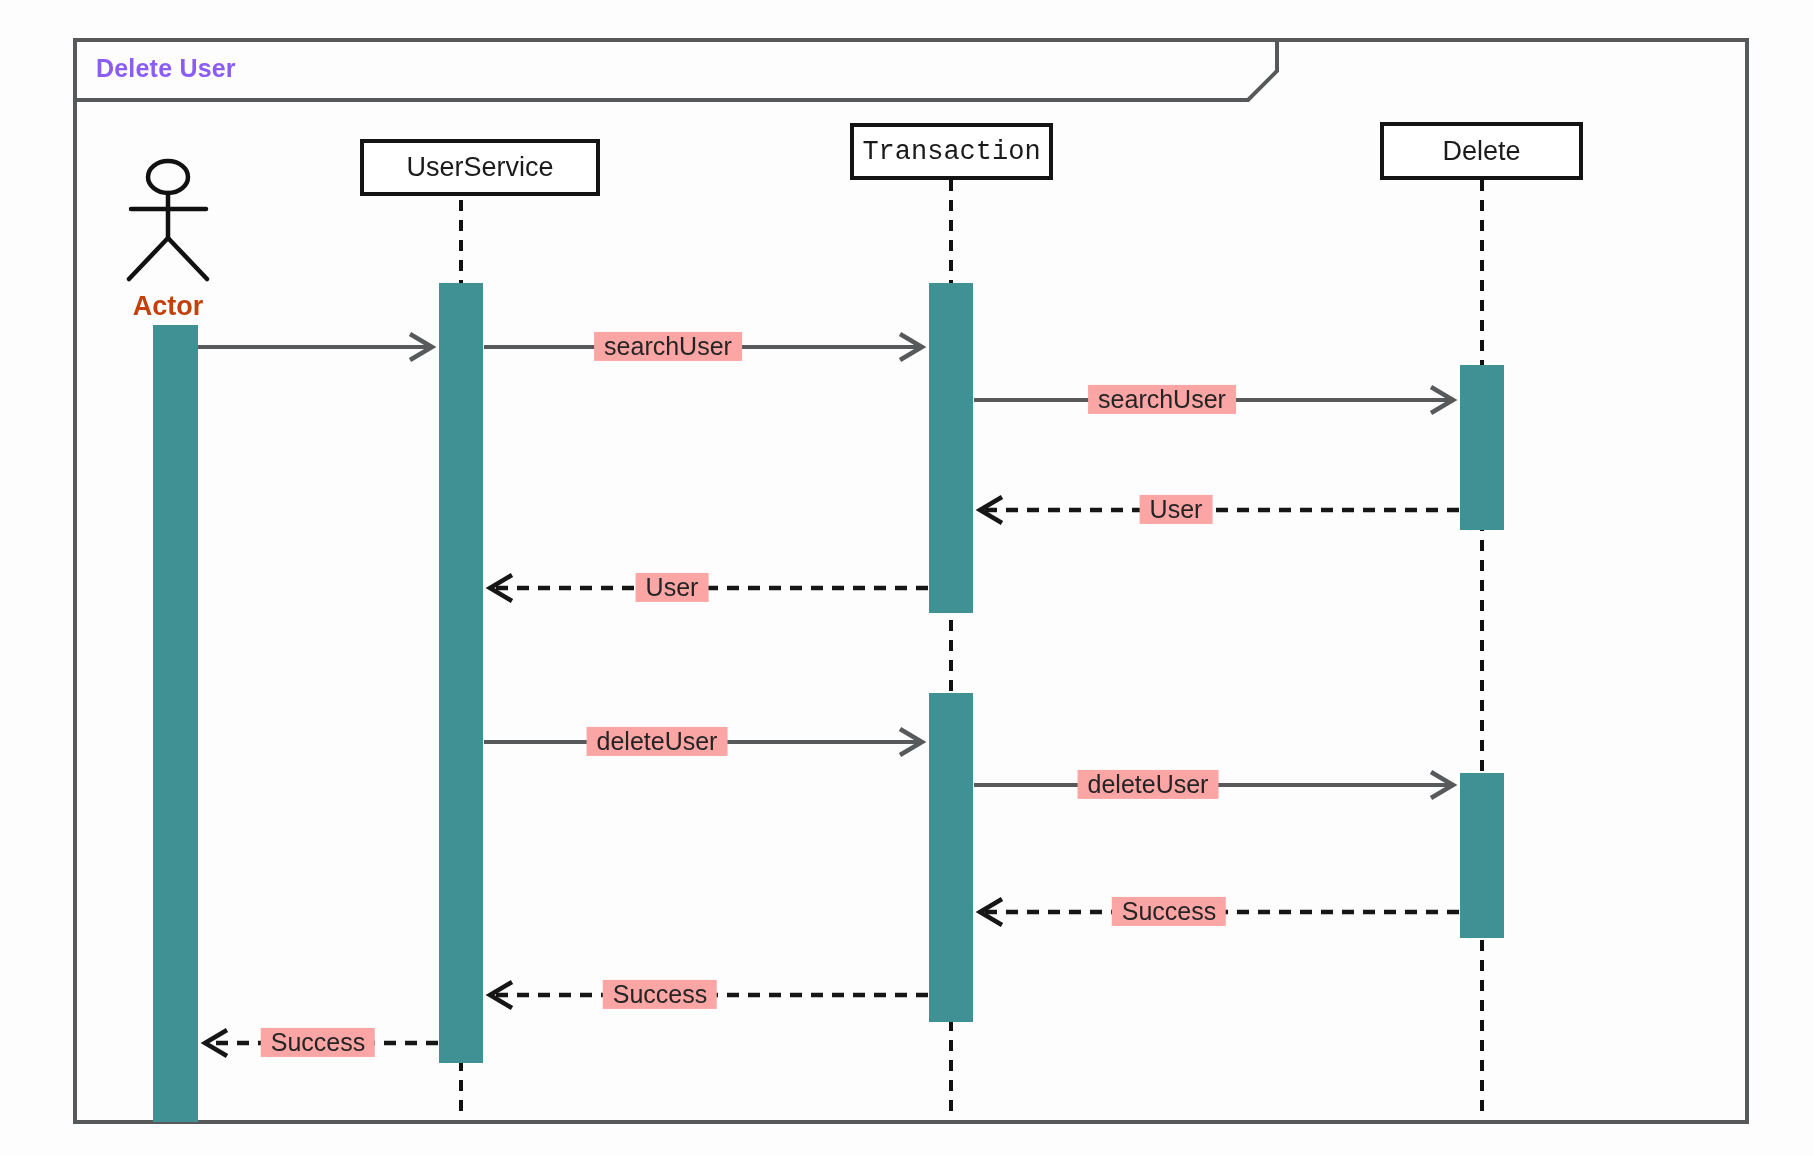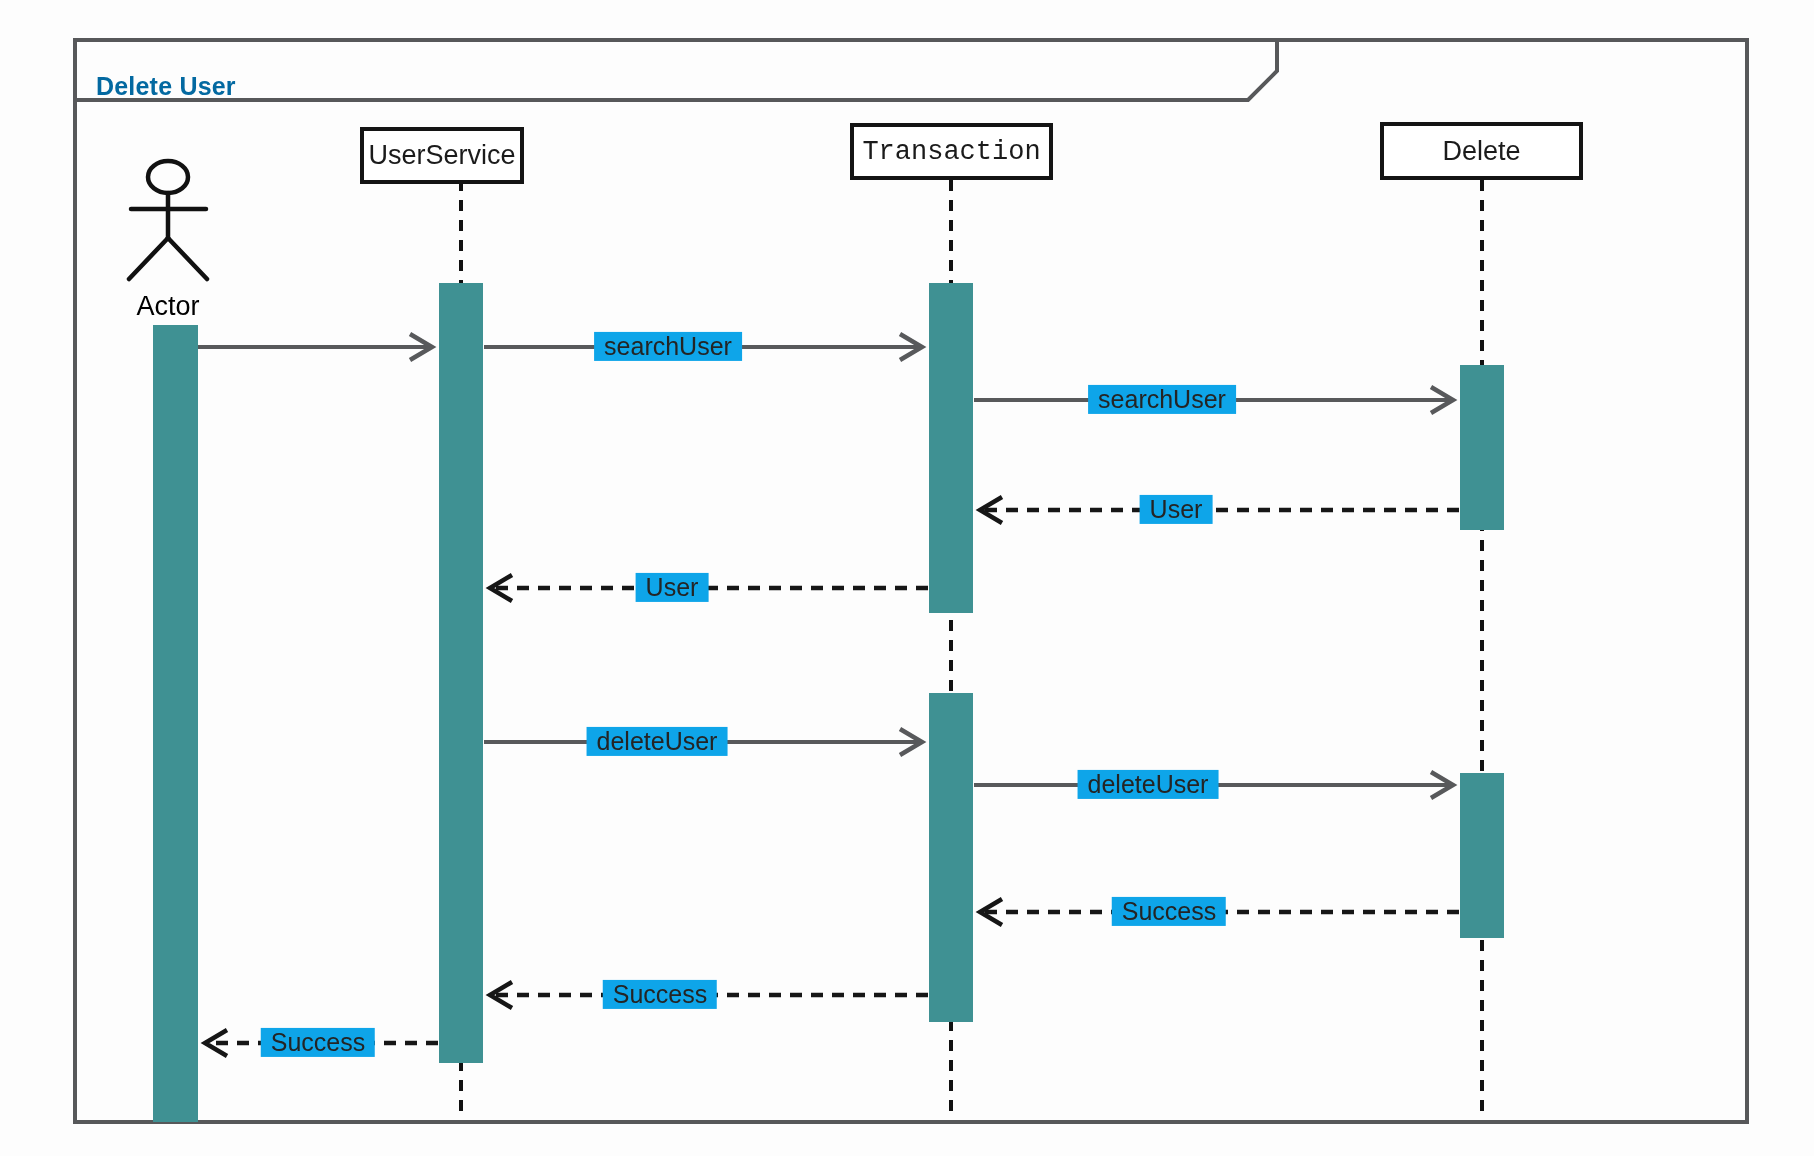--- a/index.html
+++ b/index.html
@@ -2,35 +2,35 @@
 <html><head>
 <meta charset="utf-8">
 <style>
   html,body{margin:0;padding:0;background:#ffffff;}
   .canvas{
     position:relative;width:1814px;height:1156px;background:#fdfdfd;
     font-family:"Liberation Sans",sans-serif;overflow:hidden;
   }
   .layer{position:absolute;left:0;top:0;}
   .frame-title{
-    position:absolute;left:96px;top:88px;transform:translateY(-54%);
-    font-size:25px;font-weight:bold;color:#0369a1;letter-spacing:0.2px;
+    position:absolute;left:96px;top:70px;transform:translateY(-54%);
+    font-size:25px;font-weight:bold;color:#8b5cf6;letter-spacing:0.2px;
   }
   .head-box{
     position:absolute;box-sizing:border-box;border:4px solid #141414;background:#ffffff;
     display:flex;align-items:center;justify-content:center;
     font-size:27px;color:#1b1b1b;
   }
   .actor-label{
     position:absolute;transform:translate(-50%,-50%);
-    font-size:27px;color:#000000;
+    font-size:27px;color:#c2410c;font-weight:bold;
   }
   .msg-label{
     position:absolute;transform:translate(-50%,-52%);
-    font-size:25px;color:#242424;background:#0ea5e9;padding:0 10px;white-space:nowrap;
+    font-size:25px;color:#242424;background:#fca5a5;padding:0 10px;white-space:nowrap;
   }
 </style>
 </head>
 <body>
 
 <div class="canvas">
 
   <svg class="layer" width="1814" height="1156" viewBox="0 0 1814 1156">
     <defs>
       <marker id="arrow-gray" markerUnits="userSpaceOnUse" markerWidth="34" markerHeight="34" refX="26" refY="15" orient="auto">
@@ -72,21 +72,21 @@
 
     <line x1="1459" y1="510" x2="980" y2="510" stroke="#161616" stroke-width="4.5" stroke-dasharray="12 9" marker-end="url(#arrow-black)"></line>
     <line x1="928" y1="588" x2="490" y2="588" stroke="#161616" stroke-width="4.5" stroke-dasharray="12 9" marker-end="url(#arrow-black)"></line>
     <line x1="1459" y1="912" x2="980" y2="912" stroke="#161616" stroke-width="4.5" stroke-dasharray="12 9" marker-end="url(#arrow-black)"></line>
     <line x1="928" y1="995" x2="490" y2="995" stroke="#161616" stroke-width="4.5" stroke-dasharray="12 9" marker-end="url(#arrow-black)"></line>
     <line x1="438" y1="1043" x2="205" y2="1043" stroke="#161616" stroke-width="4.5" stroke-dasharray="12 9" marker-end="url(#arrow-black)"></line>
   </svg>
 
   <div class="frame-title">Delete User</div>
 
-  <div class="head-box" style="left:360px;top:127px;width:164px;height:57px;">
+  <div class="head-box" style="left:360px;top:139px;width:240px;height:57px;">
     <span>UserService</span>
   </div>
   <div class="head-box" style="left:850px;top:123px;width:203px;height:57px;font-family:Liberation Mono, monospace;">
     <span>Transaction</span>
   </div>
   <div class="head-box" style="left:1380px;top:122px;width:203px;height:58px;">
     <span>Delete</span>
   </div>
 
   <div class="actor-label" style="left:168px;top:306px;">Actor</div>

